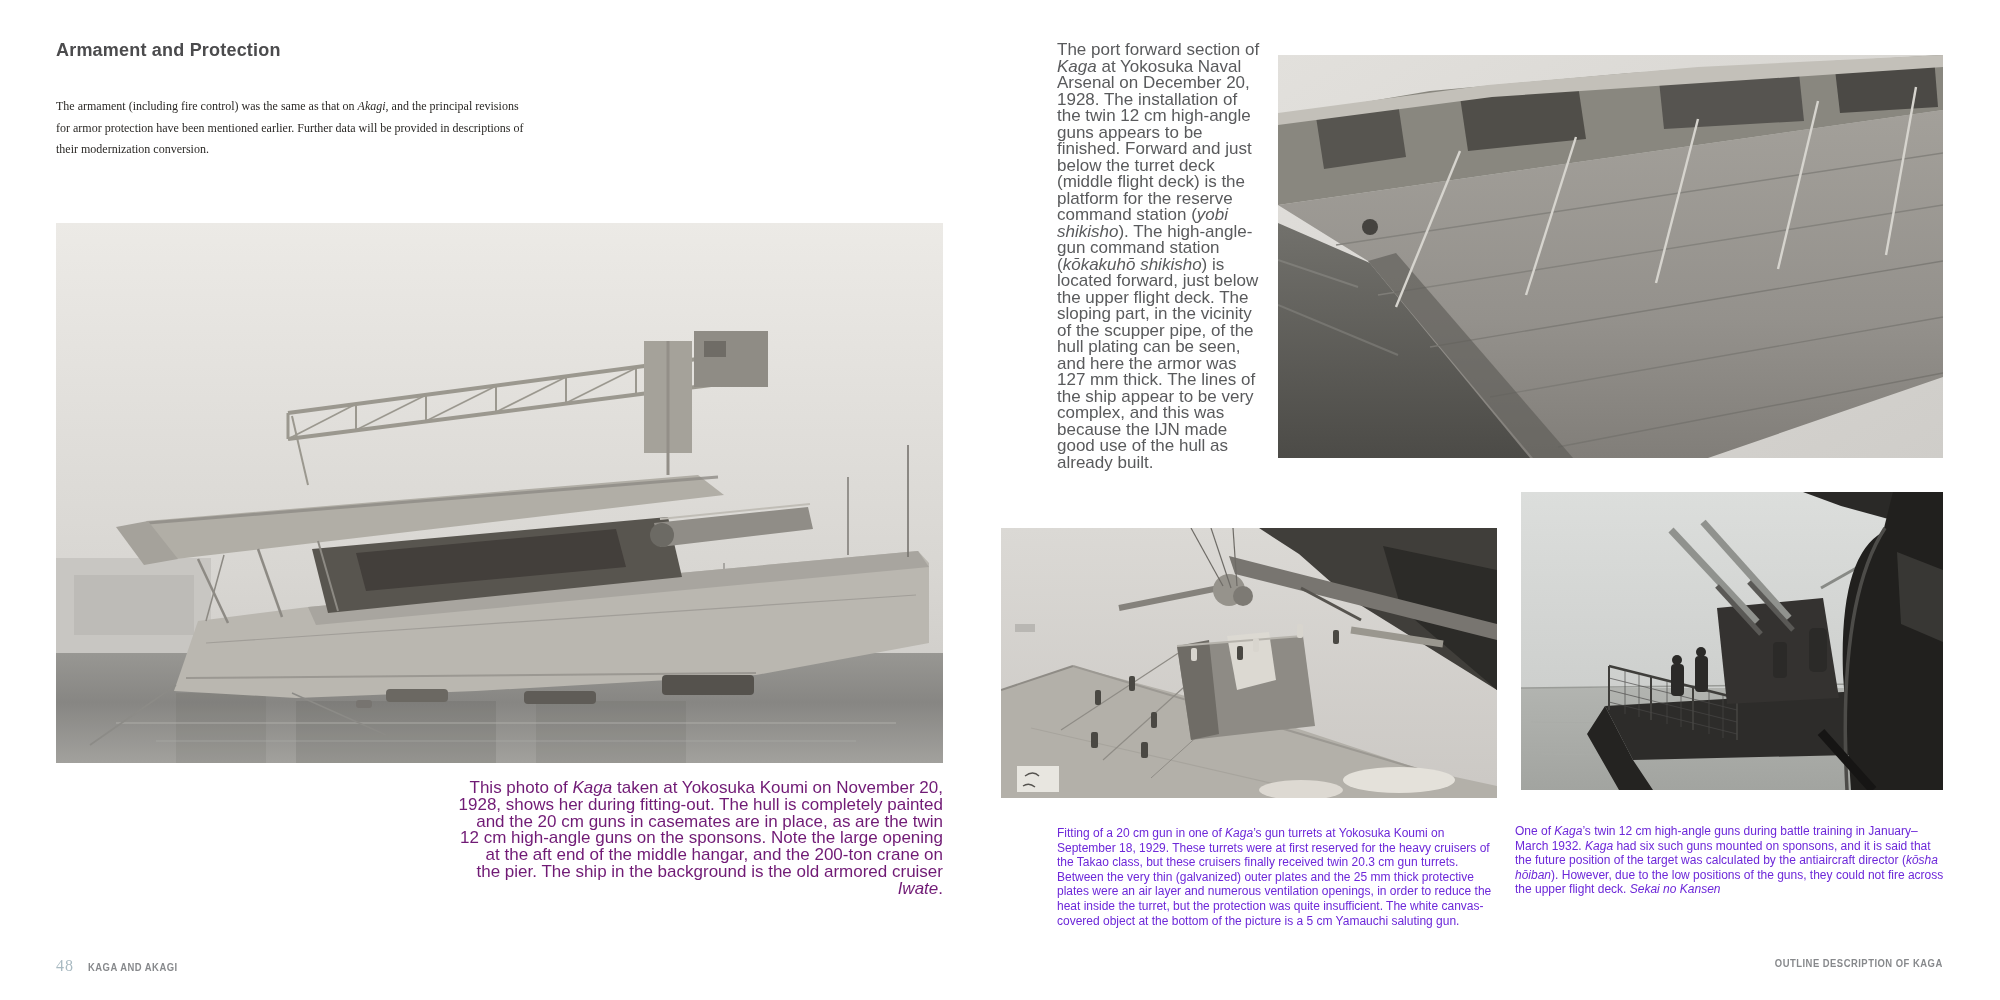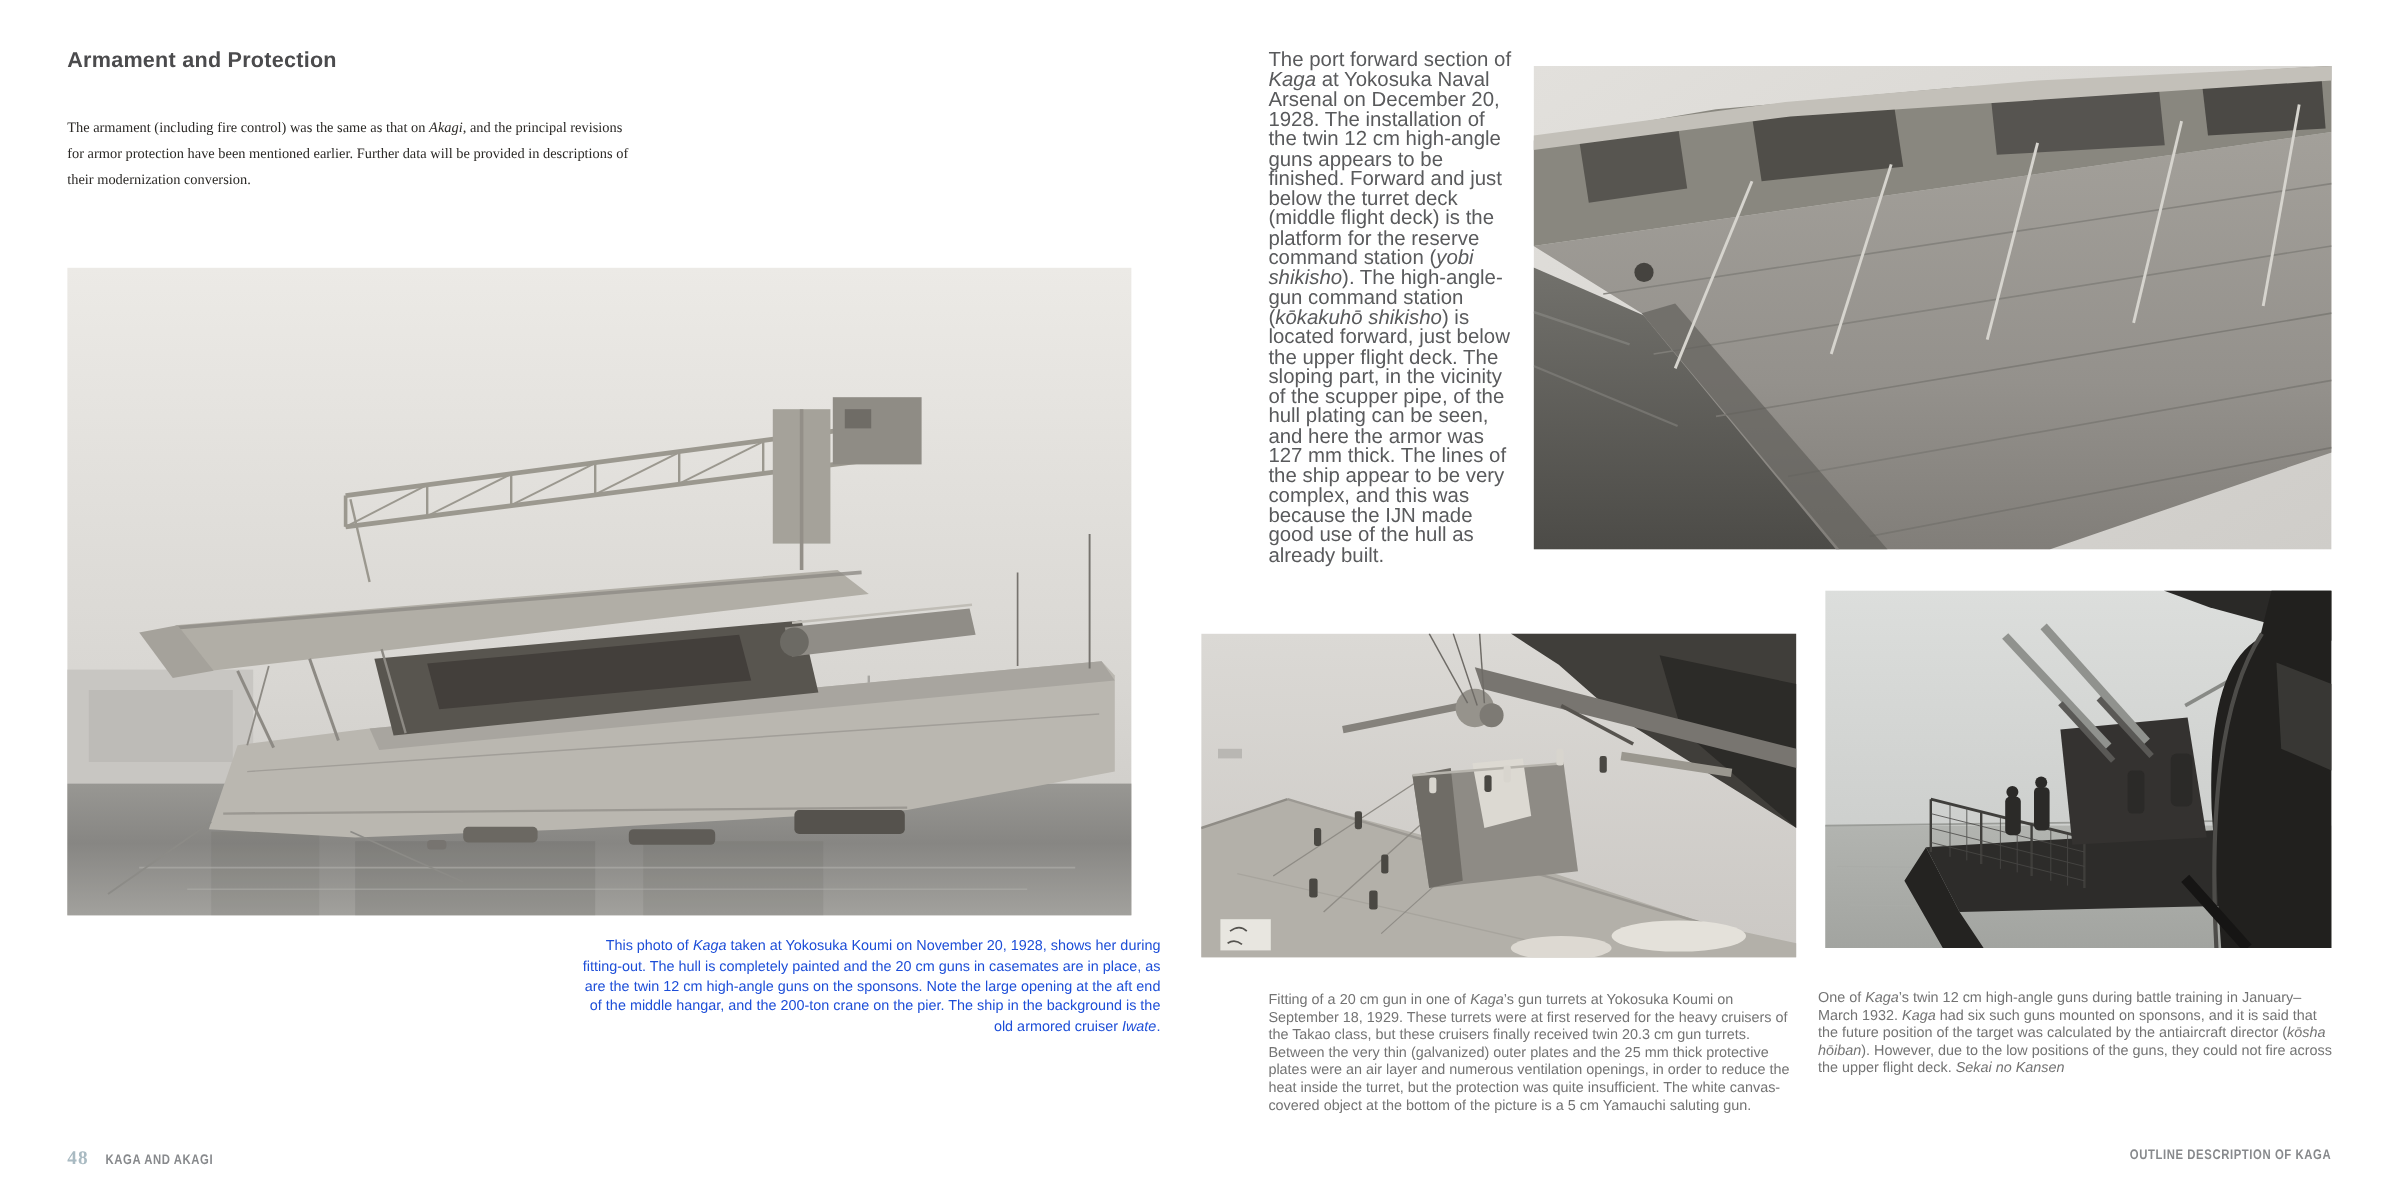--- a/index.html
+++ b/index.html
@@ -12,38 +12,38 @@
   .abs{position:absolute;}
 
   .heading{
     font-size:18px;font-weight:bold;color:#4b4b4d;letter-spacing:.2px;
   }
   .body-text{
     font-family:"Liberation Serif",serif;
     font-size:12px;line-height:21.5px;color:#2b2926;
   }
   .caption{
-    font-size:12px;line-height:14.6px;color:#737373;
+    font-size:12px;line-height:14.6px;color:#6d28d9;
   }
   .caption-loose{
-    font-size:12px;line-height:16.8px;color:#1d4ed8;margin-left:24px;
+    font-size:17px;line-height:16.8px;color:#701a75;
   }
   .caption-side{
     font-size:17px;line-height:16.5px;color:#595a5c;
   }
   .caption i, .body-text i, .caption-loose i, .caption-side i{font-style:italic;}
   .align-right{text-align:right;}
 
   figure{margin:0;padding:0;}
   figure svg{display:block;width:100%;height:100%;}
 
   .footer{display:flex;align-items:baseline;gap:14px;}
   .footer-right{justify-content:flex-end;}
   .folio{
-    font-family:"Liberation Serif",serif;font-weight:bold;
+    font-family:"Liberation Serif",serif;font-weight:normal;
     font-size:16px;color:#a9bac2;letter-spacing:1px;
   }
   .running-head{
     font-size:11.5px;font-weight:bold;color:#87898c;letter-spacing:.6px;
     display:inline-block;transform:scaleX(.82);transform-origin:left center;
     white-space:nowrap;
   }
   .running-head.from-right{transform-origin:right center;}
 </style>
 </head>

